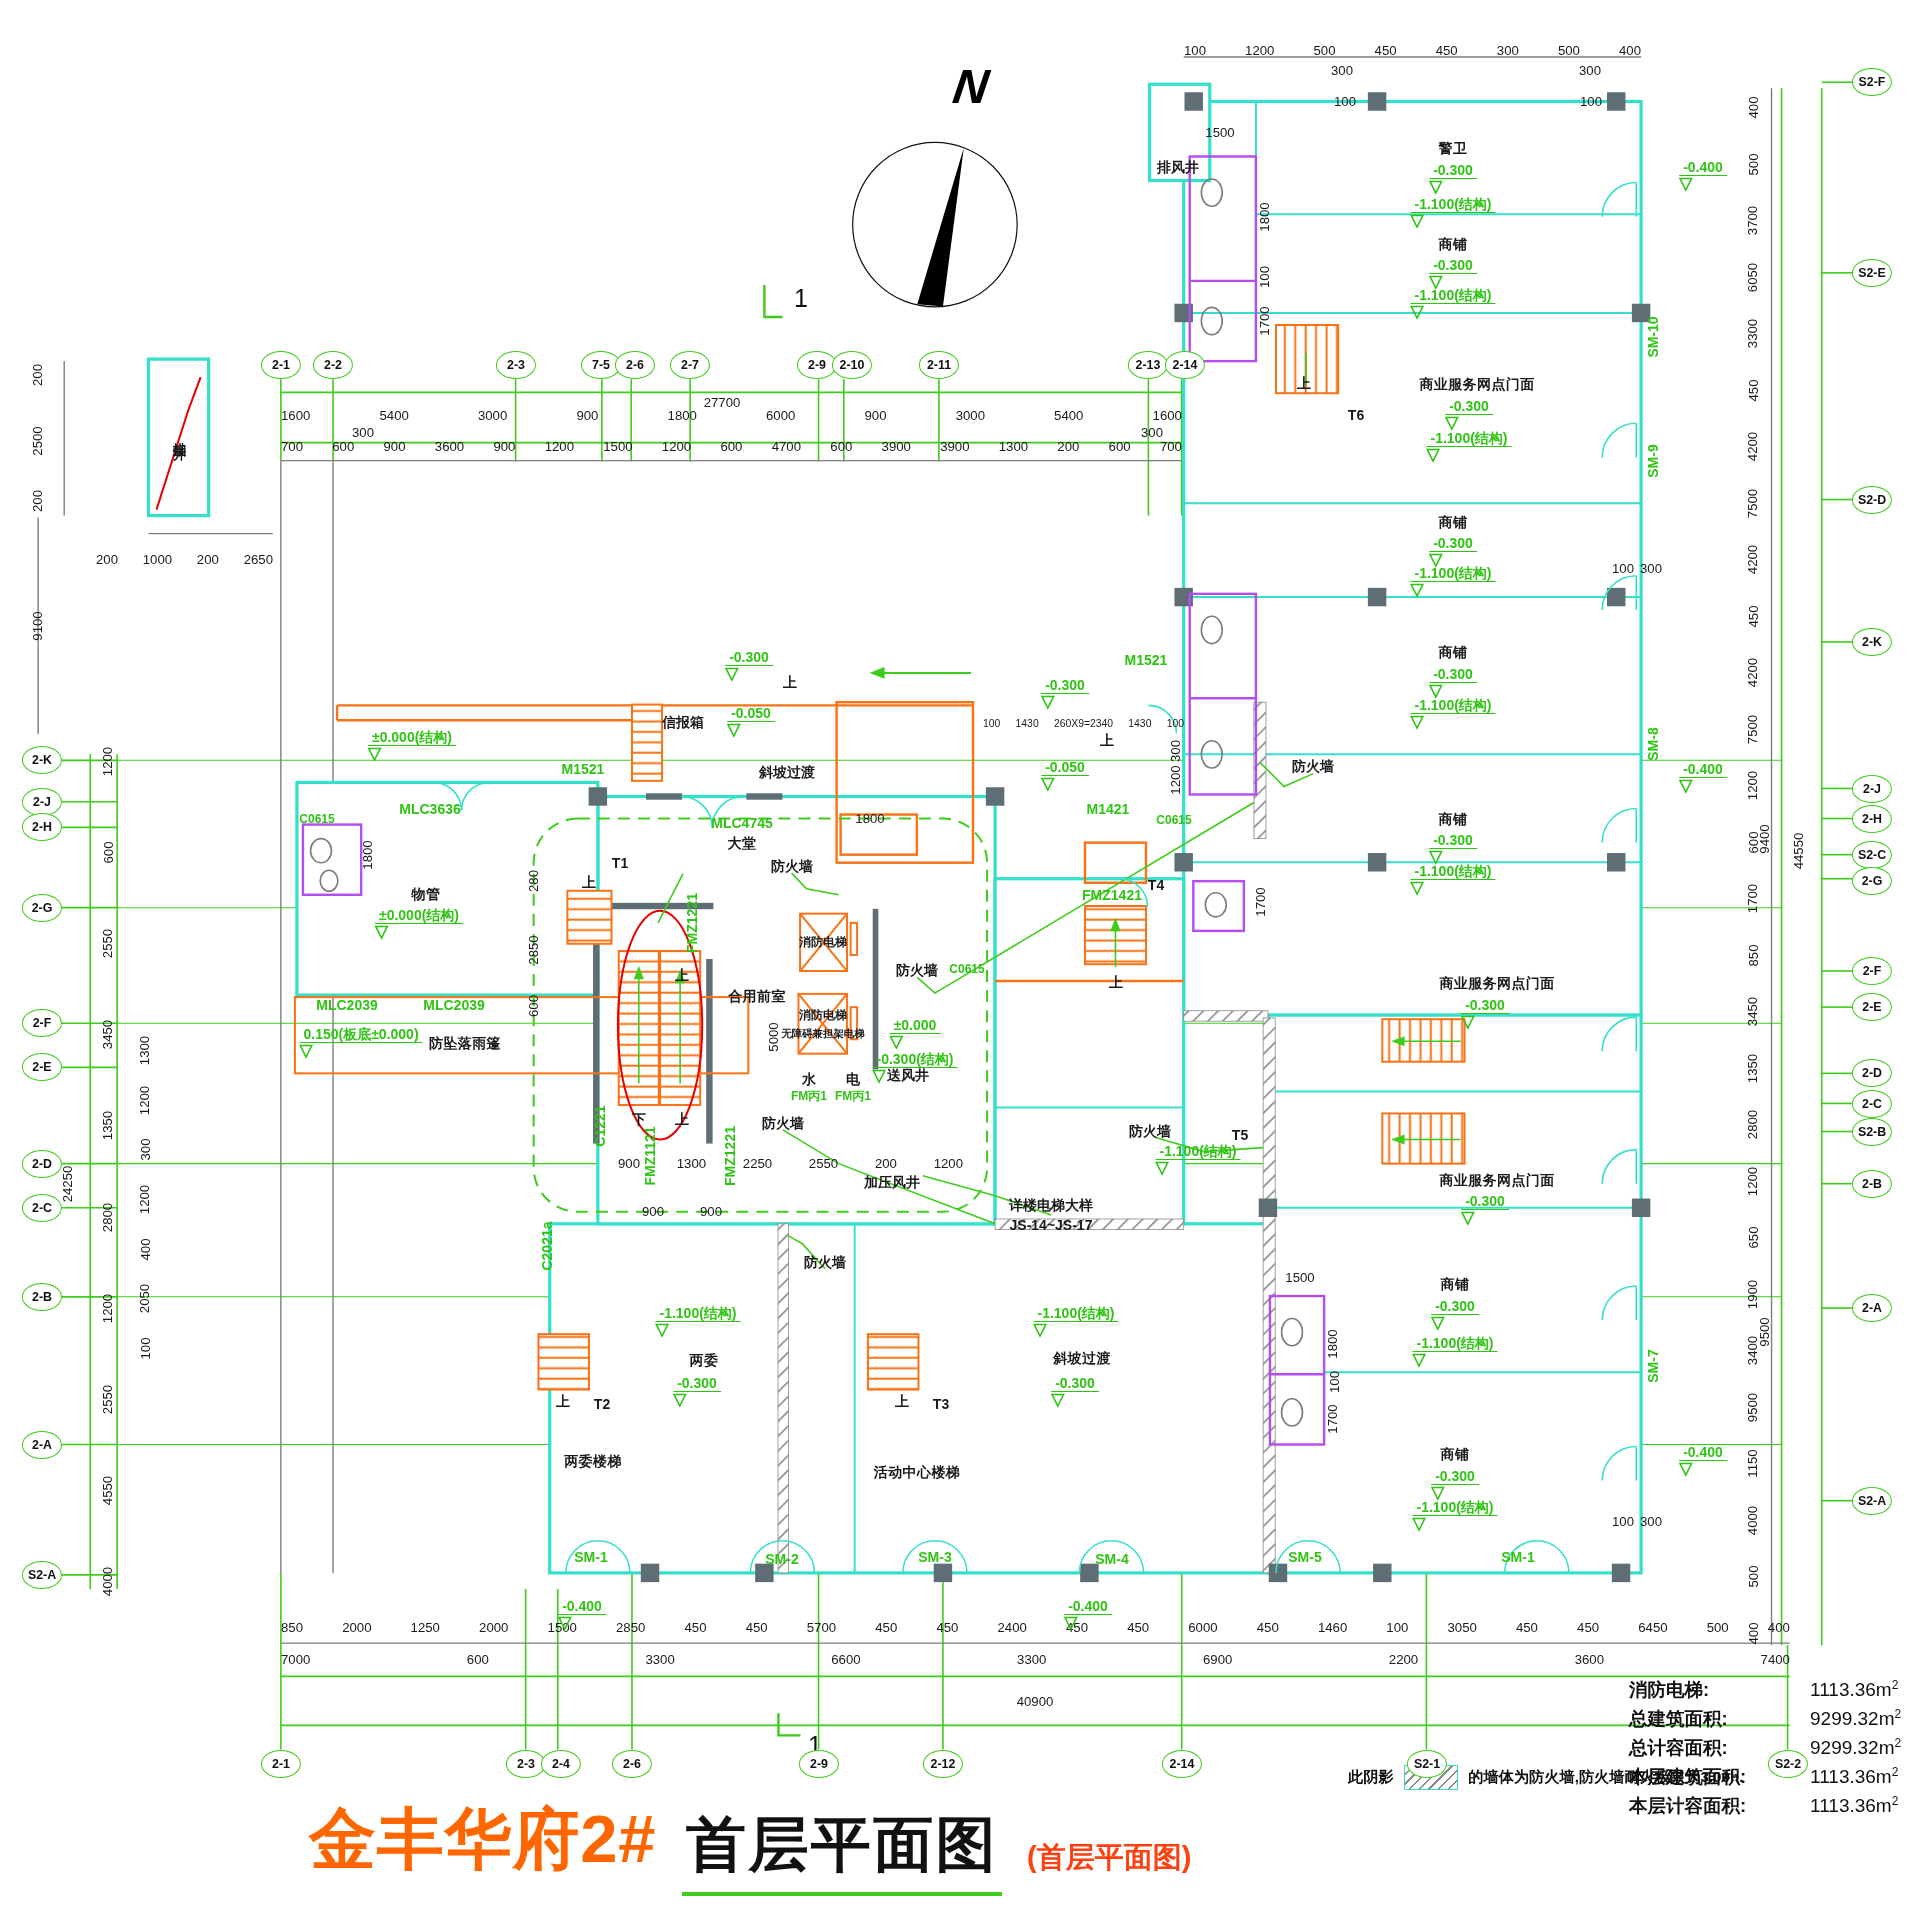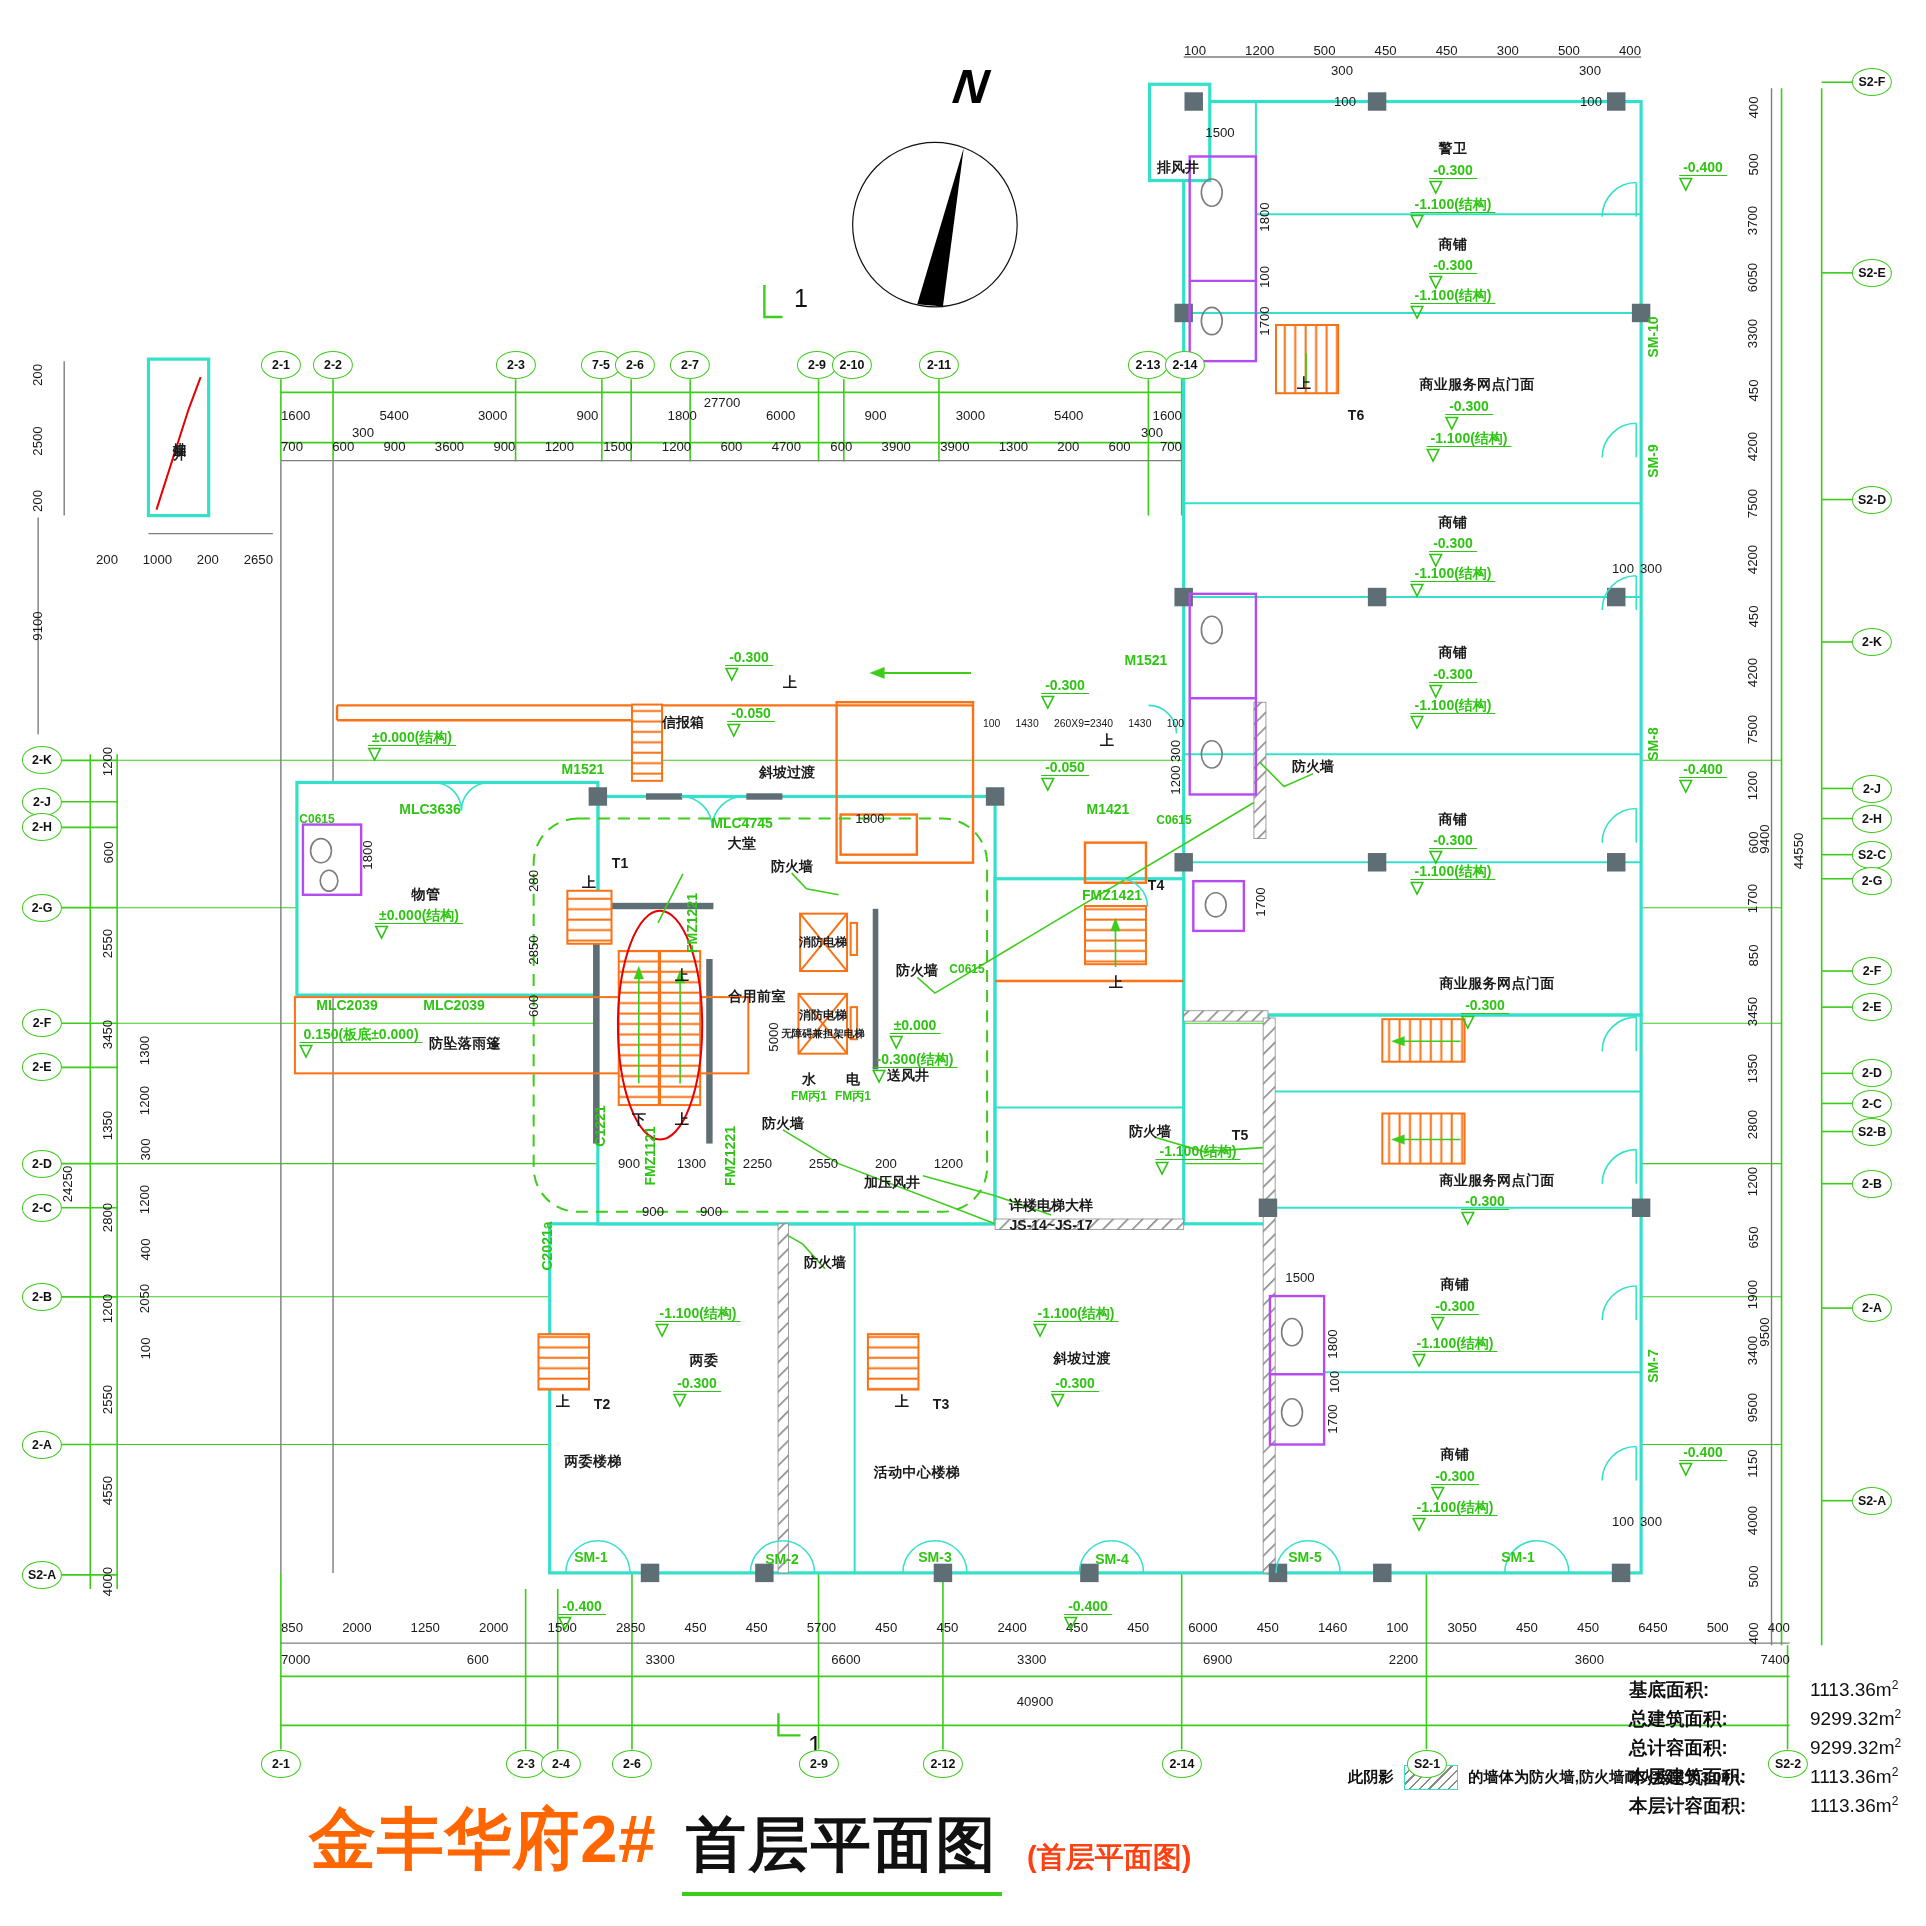--- a/index.html
+++ b/index.html
@@ -830,21 +830,21 @@
 <div class="t code" style="left:1112px;top:1559px">SM-4</div>
 <div class="t code" style="left:1305px;top:1557px">SM-5</div>
 <div class="t code" style="left:1518px;top:1557px">SM-1</div>
 
 <div class="north-n" style="left:971px;top:86px">N</div>
 <div class="secnum" style="left:801px;top:298px">1</div>
 <div class="secnum" style="left:815px;top:1745px">1</div>
 
 <div class="area-table">
     <div class="area-row">
-    <span class="al">基底面积:</span>
+    <span class="al">消防电梯:</span>
     <span class="av"><i style="font-style:normal">1113.36m</i><sup>2</sup></span>
   </div>
     <div class="area-row">
     <span class="al">总建筑面积:</span>
     <span class="av"><i style="font-style:normal">9299.32m</i><sup>2</sup></span>
   </div>
     <div class="area-row">
     <span class="al">总计容面积:</span>
     <span class="av"><i style="font-style:normal">9299.32m</i><sup>2</sup></span>
   </div>

